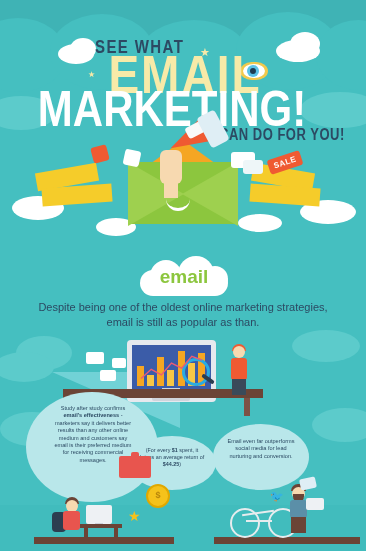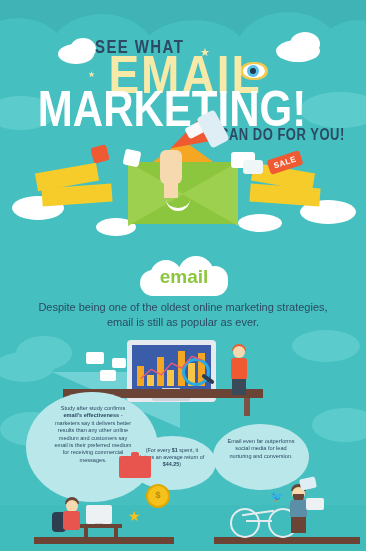--- a/index.html
+++ b/index.html
@@ -210,21 +210,21 @@
   <div class="chat2"></div>
   <div class="sale-tag">SALE</div>
 
   <div class="badge-cloud">
     <div style="left:0;top:14px;width:88px;height:26px;border-radius:13px;"></div>
     <div style="left:10px;top:4px;width:32px;height:32px;"></div>
     <div style="left:38px;top:0px;width:36px;height:36px;"></div>
     <div style="left:62px;top:10px;width:26px;height:26px;"></div>
   </div>
   <div class="badge-text">email</div>
-  <div class="subtitle">Despite being one of the oldest online marketing strategies, email is still as popular as ever.</div>
+  <div class="subtitle">Despite being one of the oldest online marketing strategies, email is still as popular as than.</div>
 
   <div class="beam"></div>
   <div class="envelope-fly" style="left:86px;top:352px;width:18px;height:12px;"></div>
   <div class="envelope-fly" style="left:100px;top:370px;width:16px;height:11px;"></div>
   <div class="envelope-fly" style="left:112px;top:358px;width:14px;height:10px;"></div>
 
   <div class="mon-shell"></div>
   <div class="mon-screen"></div>
   <div class="chartbox">
       <div class="bar" style="left: 1px; height: 20.35px;"></div>

